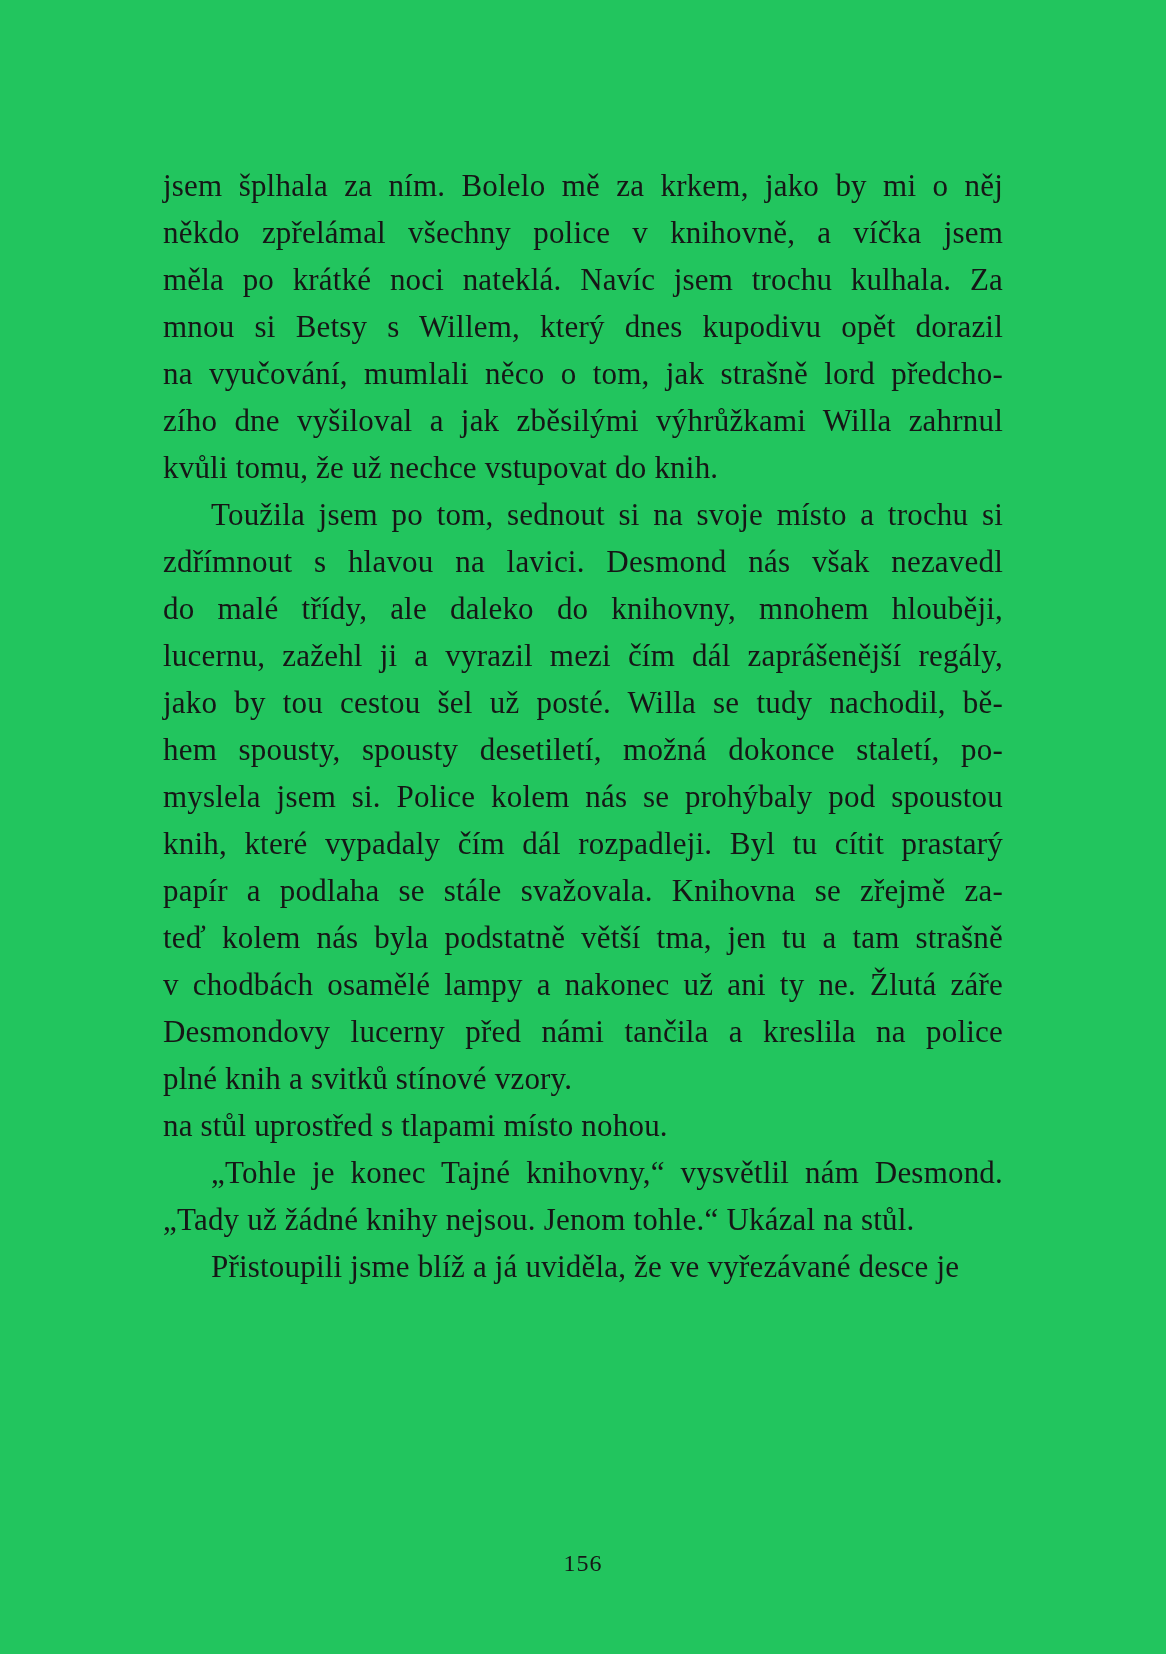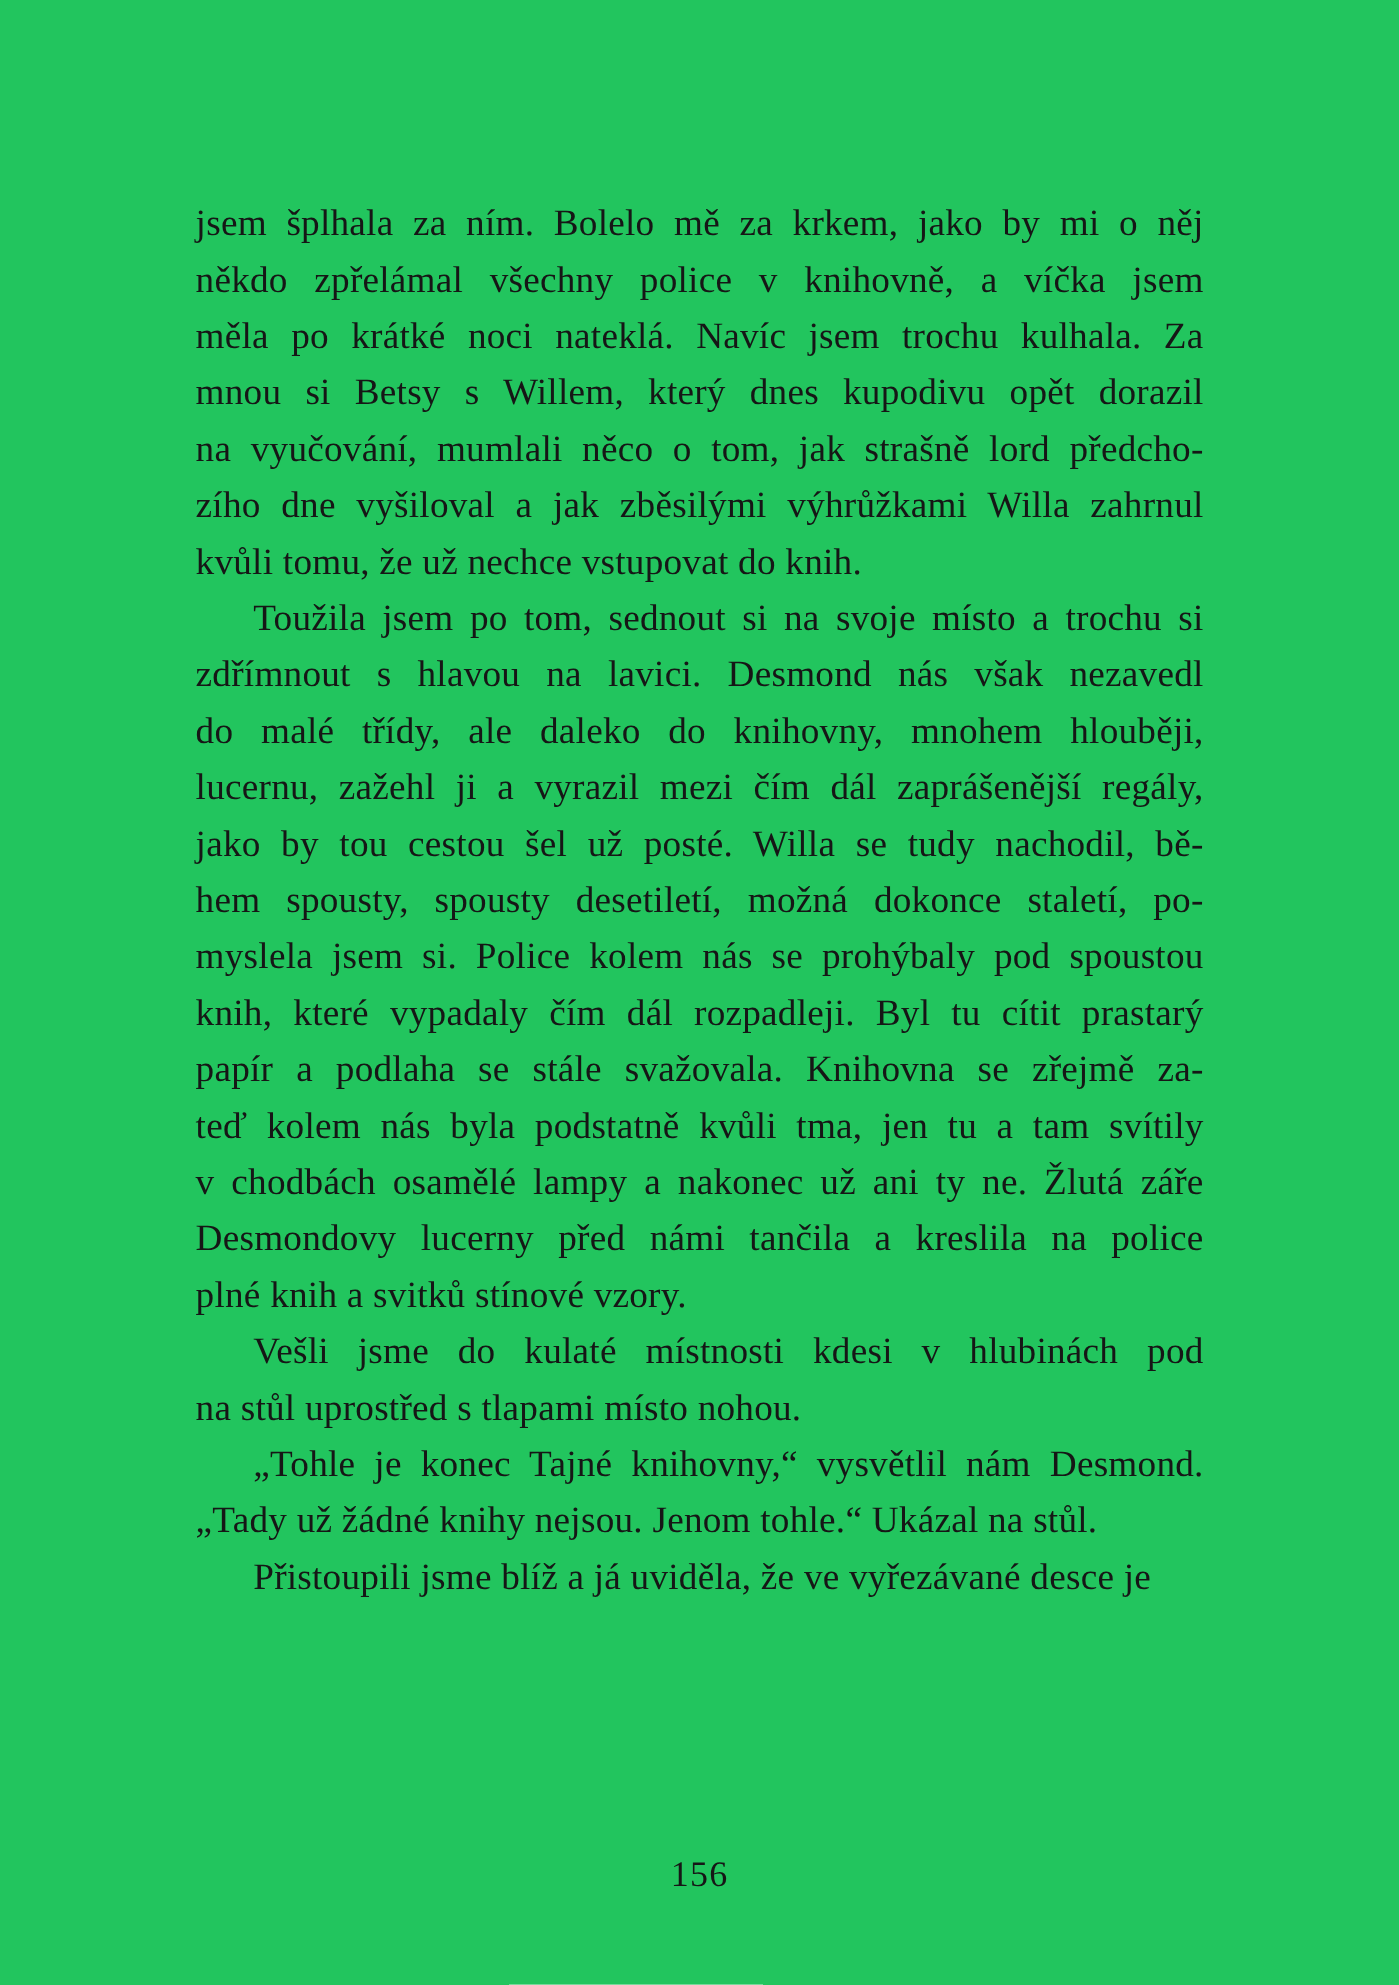--- a/index.html
+++ b/index.html
@@ -36,21 +36,21 @@
   }
   .para.indent .line.first {
     text-indent: 48px;
   }
   .page-number {
     position: absolute;
     left: 163px;
     top: 1543px;
     width: 840px;
     text-align: center;
-    font-size: 30px;
+    font-size: 24px;
     line-height: 40px;
     letter-spacing: 1px;
     color: #161616;
   }
 </style>
 </head>
 <body>
 
 <div class="page">
   <div class="text-block">
@@ -66,27 +66,26 @@
       <div class="para indent">
         <div class="line first">Toužila jsem po tom, sednout si na svoje místo a trochu si</div>
         <div class="line">zdřímnout s hlavou na lavici. Desmond nás však nezavedl</div>
         <div class="line">do malé třídy, ale daleko do knihovny, mnohem hlouběji,</div>
         <div class="line">lucernu, zažehl ji a vyrazil mezi čím dál zaprášenější regály,</div>
         <div class="line">jako by tou cestou šel už posté. Willa se tudy nachodil, bě-</div>
         <div class="line">hem spousty, spousty desetiletí, možná dokonce staletí, po-</div>
         <div class="line">myslela jsem si. Police kolem nás se prohýbaly pod spoustou</div>
         <div class="line">knih, které vypadaly čím dál rozpadleji. Byl tu cítit prastarý</div>
         <div class="line">papír a podlaha se stále svažovala. Knihovna se zřejmě za-</div>
-        <div class="line">teď kolem nás byla podstatně kvůli tma, jen tu a tam svítily</div>
+        <div class="line">teď kolem nás byla podstatně větší tma, jen tu a tam strašně</div>
         <div class="line">v chodbách osamělé lampy a nakonec už ani ty ne. Žlutá záře</div>
         <div class="line">Desmondovy lucerny před námi tančila a kreslila na police</div>
         <div class="line last">plné knih a svitků stínové vzory.</div>
       </div>
       <div class="para indent">
-        <div class="line first">Vešli jsme do kulaté místnosti kdesi v hlubinách pod</div>
         <div class="line last">na stůl uprostřed s tlapami místo nohou.</div>
       </div>
       <div class="para indent">
         <div class="line first">„Tohle je konec Tajné knihovny,“ vysvětlil nám Desmond.</div>
         <div class="line last">„Tady už žádné knihy nejsou. Jenom tohle.“ Ukázal na stůl.</div>
       </div>
       <div class="para indent">
         <div class="line first last">Přistoupili jsme blíž a já uviděla, že ve vyřezávané desce je</div>
       </div>
     </div>

